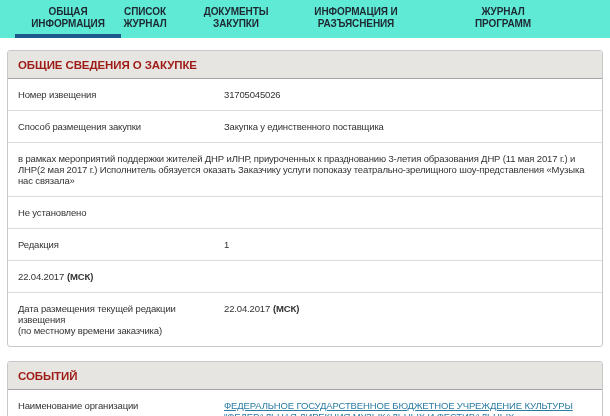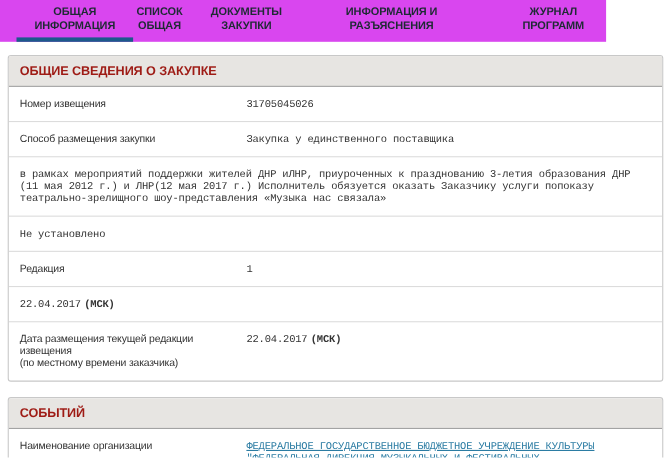--- a/index.html
+++ b/index.html
@@ -1,52 +1,52 @@
 <!DOCTYPE html>
 <html><head>
 <meta charset="utf-8">
 <style>
   * { margin:0; padding:0; box-sizing:border-box; }
   html,body { width:610px; height:416px; overflow:hidden; background:#ffffff;
               font-family:"Liberation Sans","DejaVu Sans",sans-serif; }
 
   
-  .tabbar { position:relative; width:551px; height:38px; background:#d946ef; }
+  .tabbar { position:relative; width:610px; height:38px; background:#5eead4; }
   .tab { position:absolute; top:6px; transform:translateX(-50%);
          text-align:center; font-size:10px; font-weight:bold; line-height:12px;
          color:#1e2a33; white-space:pre-line; cursor:pointer; letter-spacing:-0.1px; }
   .tab-underline { position:absolute; bottom:0; left:15px; width:106px; height:4px;
                    background:#1d5a8b; }
 
   
   .panel { margin:12px 7px 0 7px; border:1px solid #c8c8c8; border-radius:3px;
            overflow:hidden; background:#fff; }
   .panel-header { background:#e7e5e2; color:#9e1b15; font-weight:bold;
                   font-size:11.5px; padding:8px 10px 7px 10px;
                   border-bottom:1px solid #a3a3a3; letter-spacing:-0.1px; }
   .row { display:flex; align-items:flex-start; padding:10px 10px;
          border-bottom:1px solid #dcdcdc; font-size:9.5px; line-height:11px;
          color:#333; letter-spacing:-0.15px; }
   .row:last-child { border-bottom:none; }
   .row .label { width:196px; flex-shrink:0; margin-right:10px; white-space:pre-line; }
-  .row .value { flex:1;font-family:Liberation Mono, monospace; }
+  .row .value { flex:1; }
   .msk { font-weight:bold; margin-left:3px; }
   .org-link { color:#2b7ca3; text-decoration:underline; text-transform:uppercase;
               cursor:pointer; }
   .panel + .panel { margin-top:14px; }
 </style>
 </head>
 <body>
 
 <div class="tabbar">
   <div class="tab" style="left:68px;">ОБЩАЯ
 ИНФОРМАЦИЯ</div>
   <div class="tab" style="left:145px;">СПИСОК
-ОБЩАЯ</div>
-  <div class="tab" style="left:224px;">ДОКУМЕНТЫ
+ЖУРНАЛ</div>
+  <div class="tab" style="left:236px;">ДОКУМЕНТЫ
 ЗАКУПКИ</div>
   <div class="tab" style="left:356px;">ИНФОРМАЦИЯ И
 РАЗЪЯСНЕНИЯ</div>
   <div class="tab" style="left:503px;">ЖУРНАЛ
 ПРОГРАММ</div>
   <div class="tab-underline"></div>
 </div>
 
 <div class="panel">
   <div class="panel-header">ОБЩИЕ СВЕДЕНИЯ О ЗАКУПКЕ</div>
@@ -55,21 +55,21 @@
     <div class="label">Номер извещения</div>
     <div class="value">31705045026</div>
   </div>
 
   <div class="row">
     <div class="label">Способ размещения закупки</div>
     <div class="value">Закупка у единственного поставщика</div>
   </div>
 
   <div class="row">
-    <div class="value">в рамках мероприятий поддержки жителей ДНР иЛНР, приуроченных к празднованию 3-летия образования ДНР (11 мая 2012 г.) и ЛНР(12 мая 2017 г.) Исполнитель обязуется оказать Заказчику услуги попоказу театрально-зрелищного шоу-представления «Музыка нас связала»</div>
+    <div class="value">в рамках мероприятий поддержки жителей ДНР иЛНР, приуроченных к празднованию 3-летия образования ДНР (11 мая 2017 г.) и ЛНР(2 мая 2017 г.) Исполнитель обязуется оказать Заказчику услуги попоказу театрально-зрелищного шоу-представления «Музыка нас связала»</div>
   </div>
 
   <div class="row">
     <div class="value">Не установлено</div>
   </div>
 
   <div class="row">
     <div class="label">Редакция</div>
     <div class="value">1</div>
   </div>

